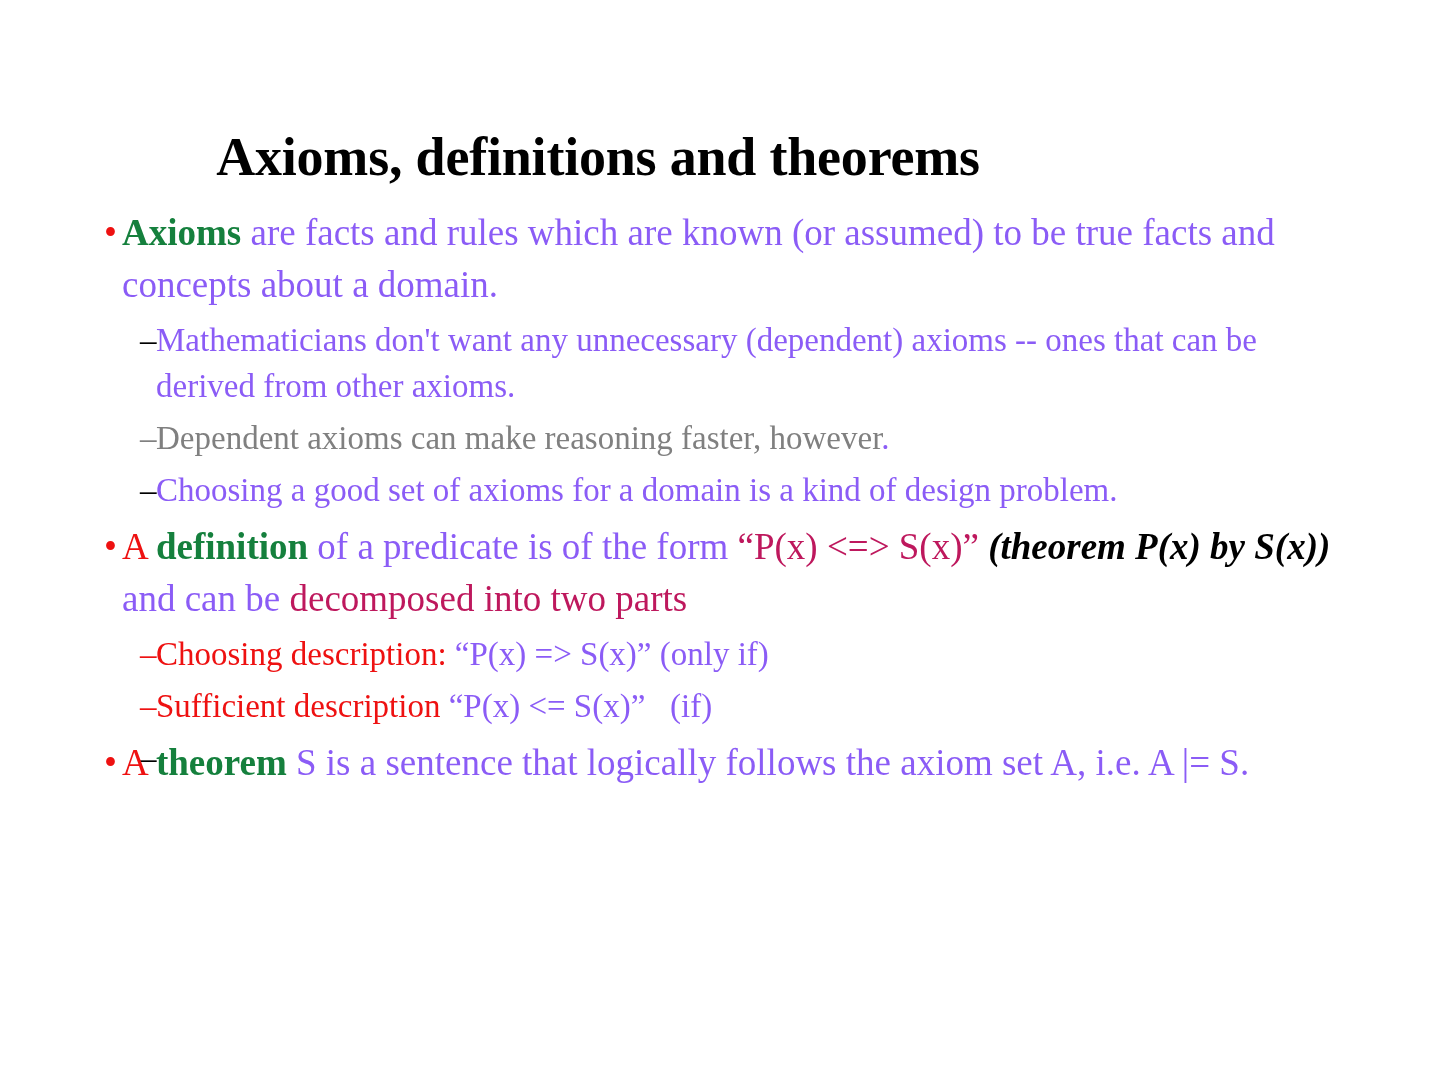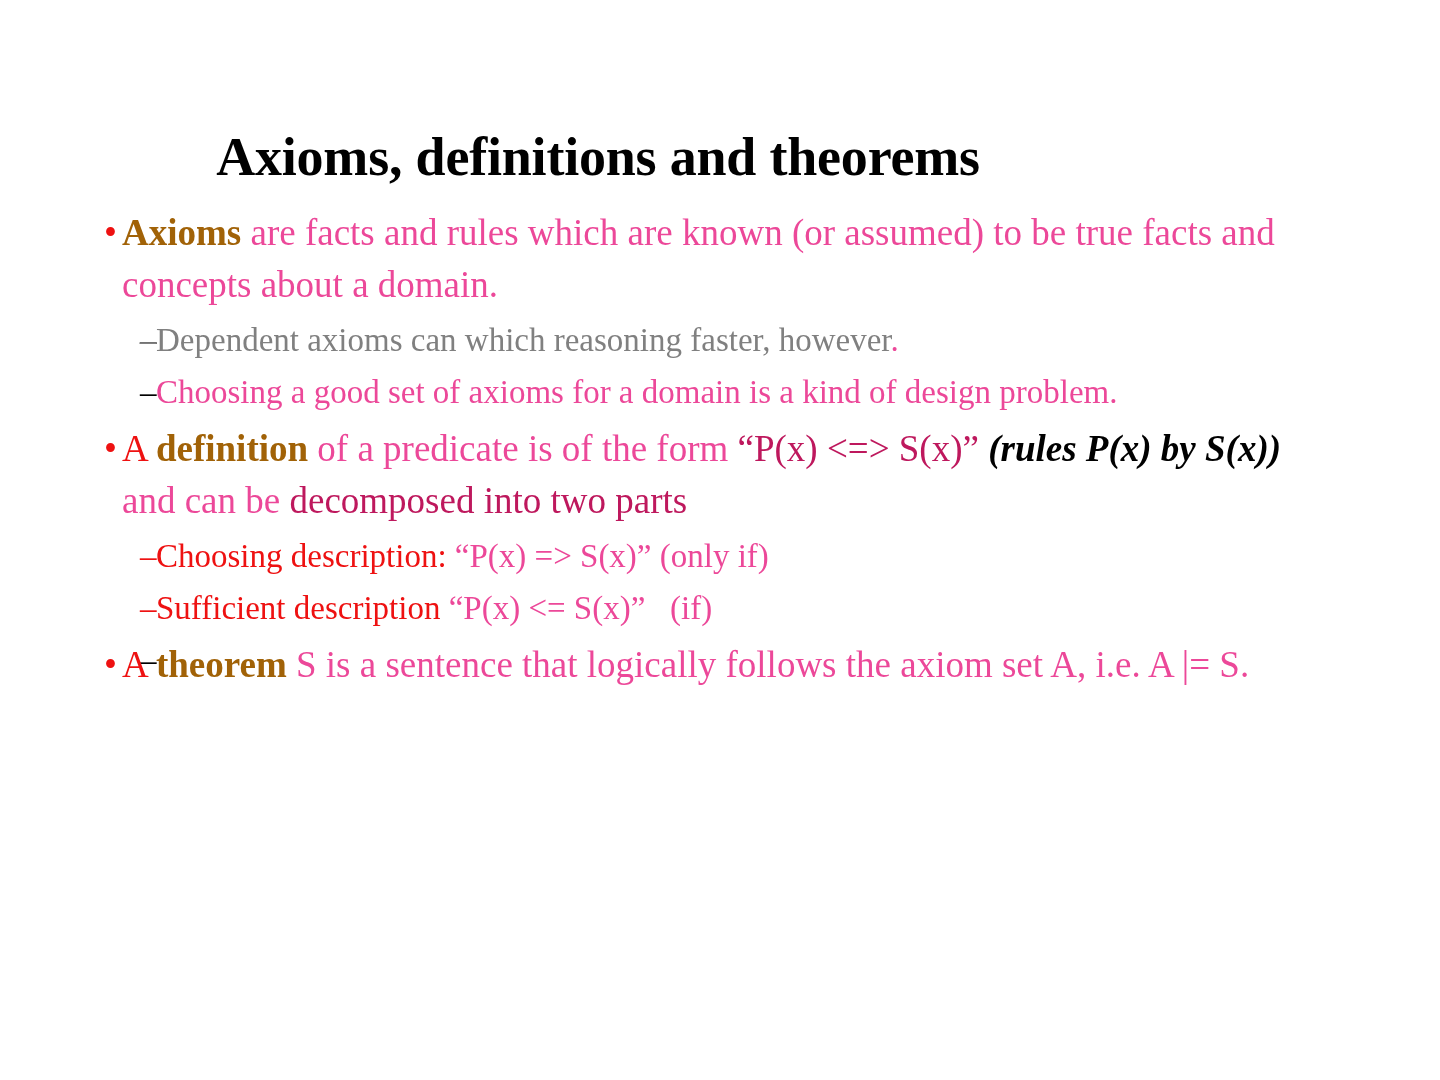--- a/index.html
+++ b/index.html
@@ -74,25 +74,25 @@
     left: 36px;
     top: 0;
     font-size: 33px;
     line-height: 1.40;
   }
   .l2.red-dash .dash { color: #ee1111; }
   .l2.gray .dash { color: #808080; }
 
   
   .red      { color: #ee1111; }
-  .redb     { color: #a16207; font-weight: bold; }
+  .redb     { color: #15803d; font-weight: bold; }
   .blue     { color: #be185d; }
   .gray     { color: #808080; }
   .bi       { font-weight: bold; font-style: italic; color: #000000; }
-  .blk      { color: #ec4899; }
+  .blk      { color: #8b5cf6; }
 
   .sp { white-space: pre; font-family: Liberation Serif, serif; }
 
   
   .gap-a { margin-top: 6px; }
   .gap-b { margin-top: 8px; }
 </style>
 </head>
 <body>
 
@@ -100,33 +100,33 @@
 
   <h1 class="slide-title">Axioms, definitions and theorems</h1>
 
   <div class="body">
 
     <div class="l1">
       <span class="bullet">•</span><span class="redb">Axioms</span><span class="blk"> are facts and rules which are known (or assumed) to be true facts and concepts about a domain.</span>
     </div>
 
     <div class="l2 gap-a">
-      <span class="dash">–</span>
+      <span class="dash">–</span><span class="blk">Mathematicians don't want any unnecessary (dependent) axioms -- ones that can be derived from other axioms.</span>
     </div>
 
     <div class="l2 gray gap-a">
-      <span class="dash">–</span><span class="gray">Dependent axioms can which reasoning faster, however</span><span class="blk">.</span>
+      <span class="dash">–</span><span class="gray">Dependent axioms can make reasoning faster, however</span><span class="blk">.</span>
     </div>
 
     <div class="l2 gap-a">
       <span class="dash">–</span><span class="blk">Choosing a good set of axioms for a domain is a kind of design problem.</span>
     </div>
 
     <div class="l1 gap-b">
-      <span class="bullet">•</span><span class="red">A </span><span class="redb">definition</span><span class="blk"> of a predicate is of the form </span><span class="blue">“P(x) &lt;=&gt; S(x)”</span><span class="blk sp"> </span><span class="bi">(rules P(x) by S(x))</span><span class="blk"> and can be </span><span class="blue">decomposed into two parts</span>
+      <span class="bullet">•</span><span class="red">A </span><span class="redb">definition</span><span class="blk"> of a predicate is of the form </span><span class="blue">“P(x) &lt;=&gt; S(x)”</span><span class="blk sp"> </span><span class="bi">(theorem P(x) by S(x))</span><span class="blk"> and can be </span><span class="blue">decomposed into two parts</span>
     </div>
 
     <div class="l2 red-dash gap-a">
       <span class="dash">–</span><span class="red">Choosing description:</span><span class="blk"> “P(x) =&gt; S(x)” (only if)</span>
     </div>
 
     <div class="l2 red-dash gap-a">
       <span class="dash">–</span><span class="red">Sufficient description</span><span class="blk sp"> “P(x) &lt;= S(x)”   (if)</span>
     </div>
 

